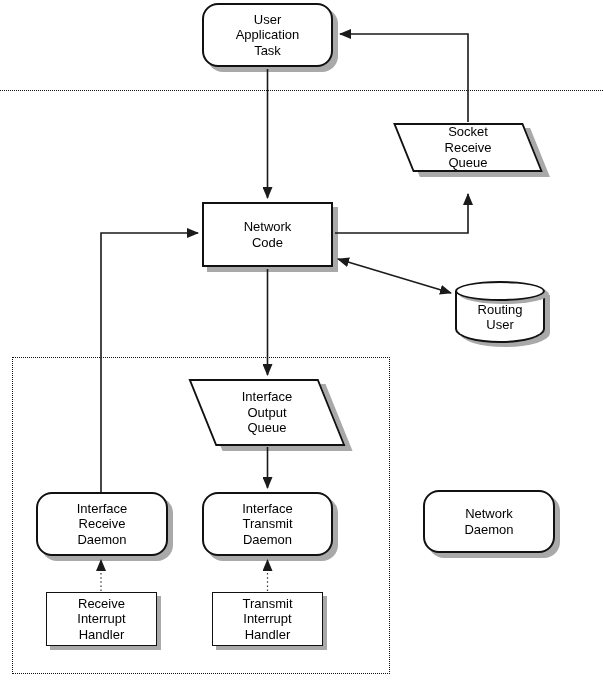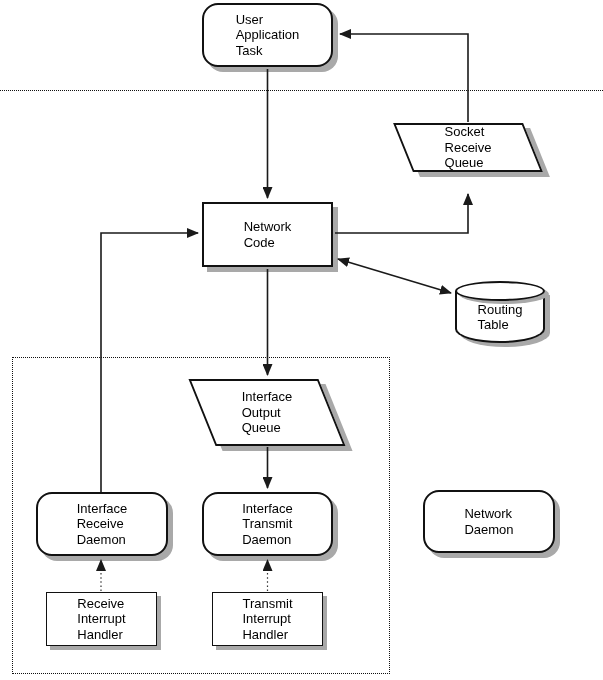--- a/index.html
+++ b/index.html
@@ -31,21 +31,21 @@
   .node {
     position: absolute;
     display: flex; align-items: center; justify-content: center;
     z-index: 5;
     box-sizing: border-box;
   }
   .label {
     position: relative;
     z-index: 3;
     white-space: pre-line;
-    text-align: left;
+    text-align: center;
     font-size: 13px;
     line-height: 15.5px;
     color: #000;
   }
   .round {
     background: #fff;
     border: 2px solid #111;
     border-radius: 16px;
     box-shadow: 5px 5px 0 #a9a9a9;
   }
@@ -146,21 +146,21 @@
 
   <div class="node rect" style="left:202px;top:202px;width:131px;height:65px">
     <span class="label">Network
 Code</span>
   </div>
 
   <div class="node cyl" style="left:455px;top:281px;width:90px;height:62px">
     <div class="cyl-top"></div>
     <div class="cyl-body"></div>
     <span class="label">Routing
-Table</span>
+User</span>
   </div>
 
   <div class="node para" style="left:202px;top:379px;width:130px;height:67px">
     <div class="para-shape"></div>
     <span class="label">Interface
 Output
 Queue</span>
   </div>
 
   <div class="node round" style="left:36px;top:492px;width:132px;height:64px">

